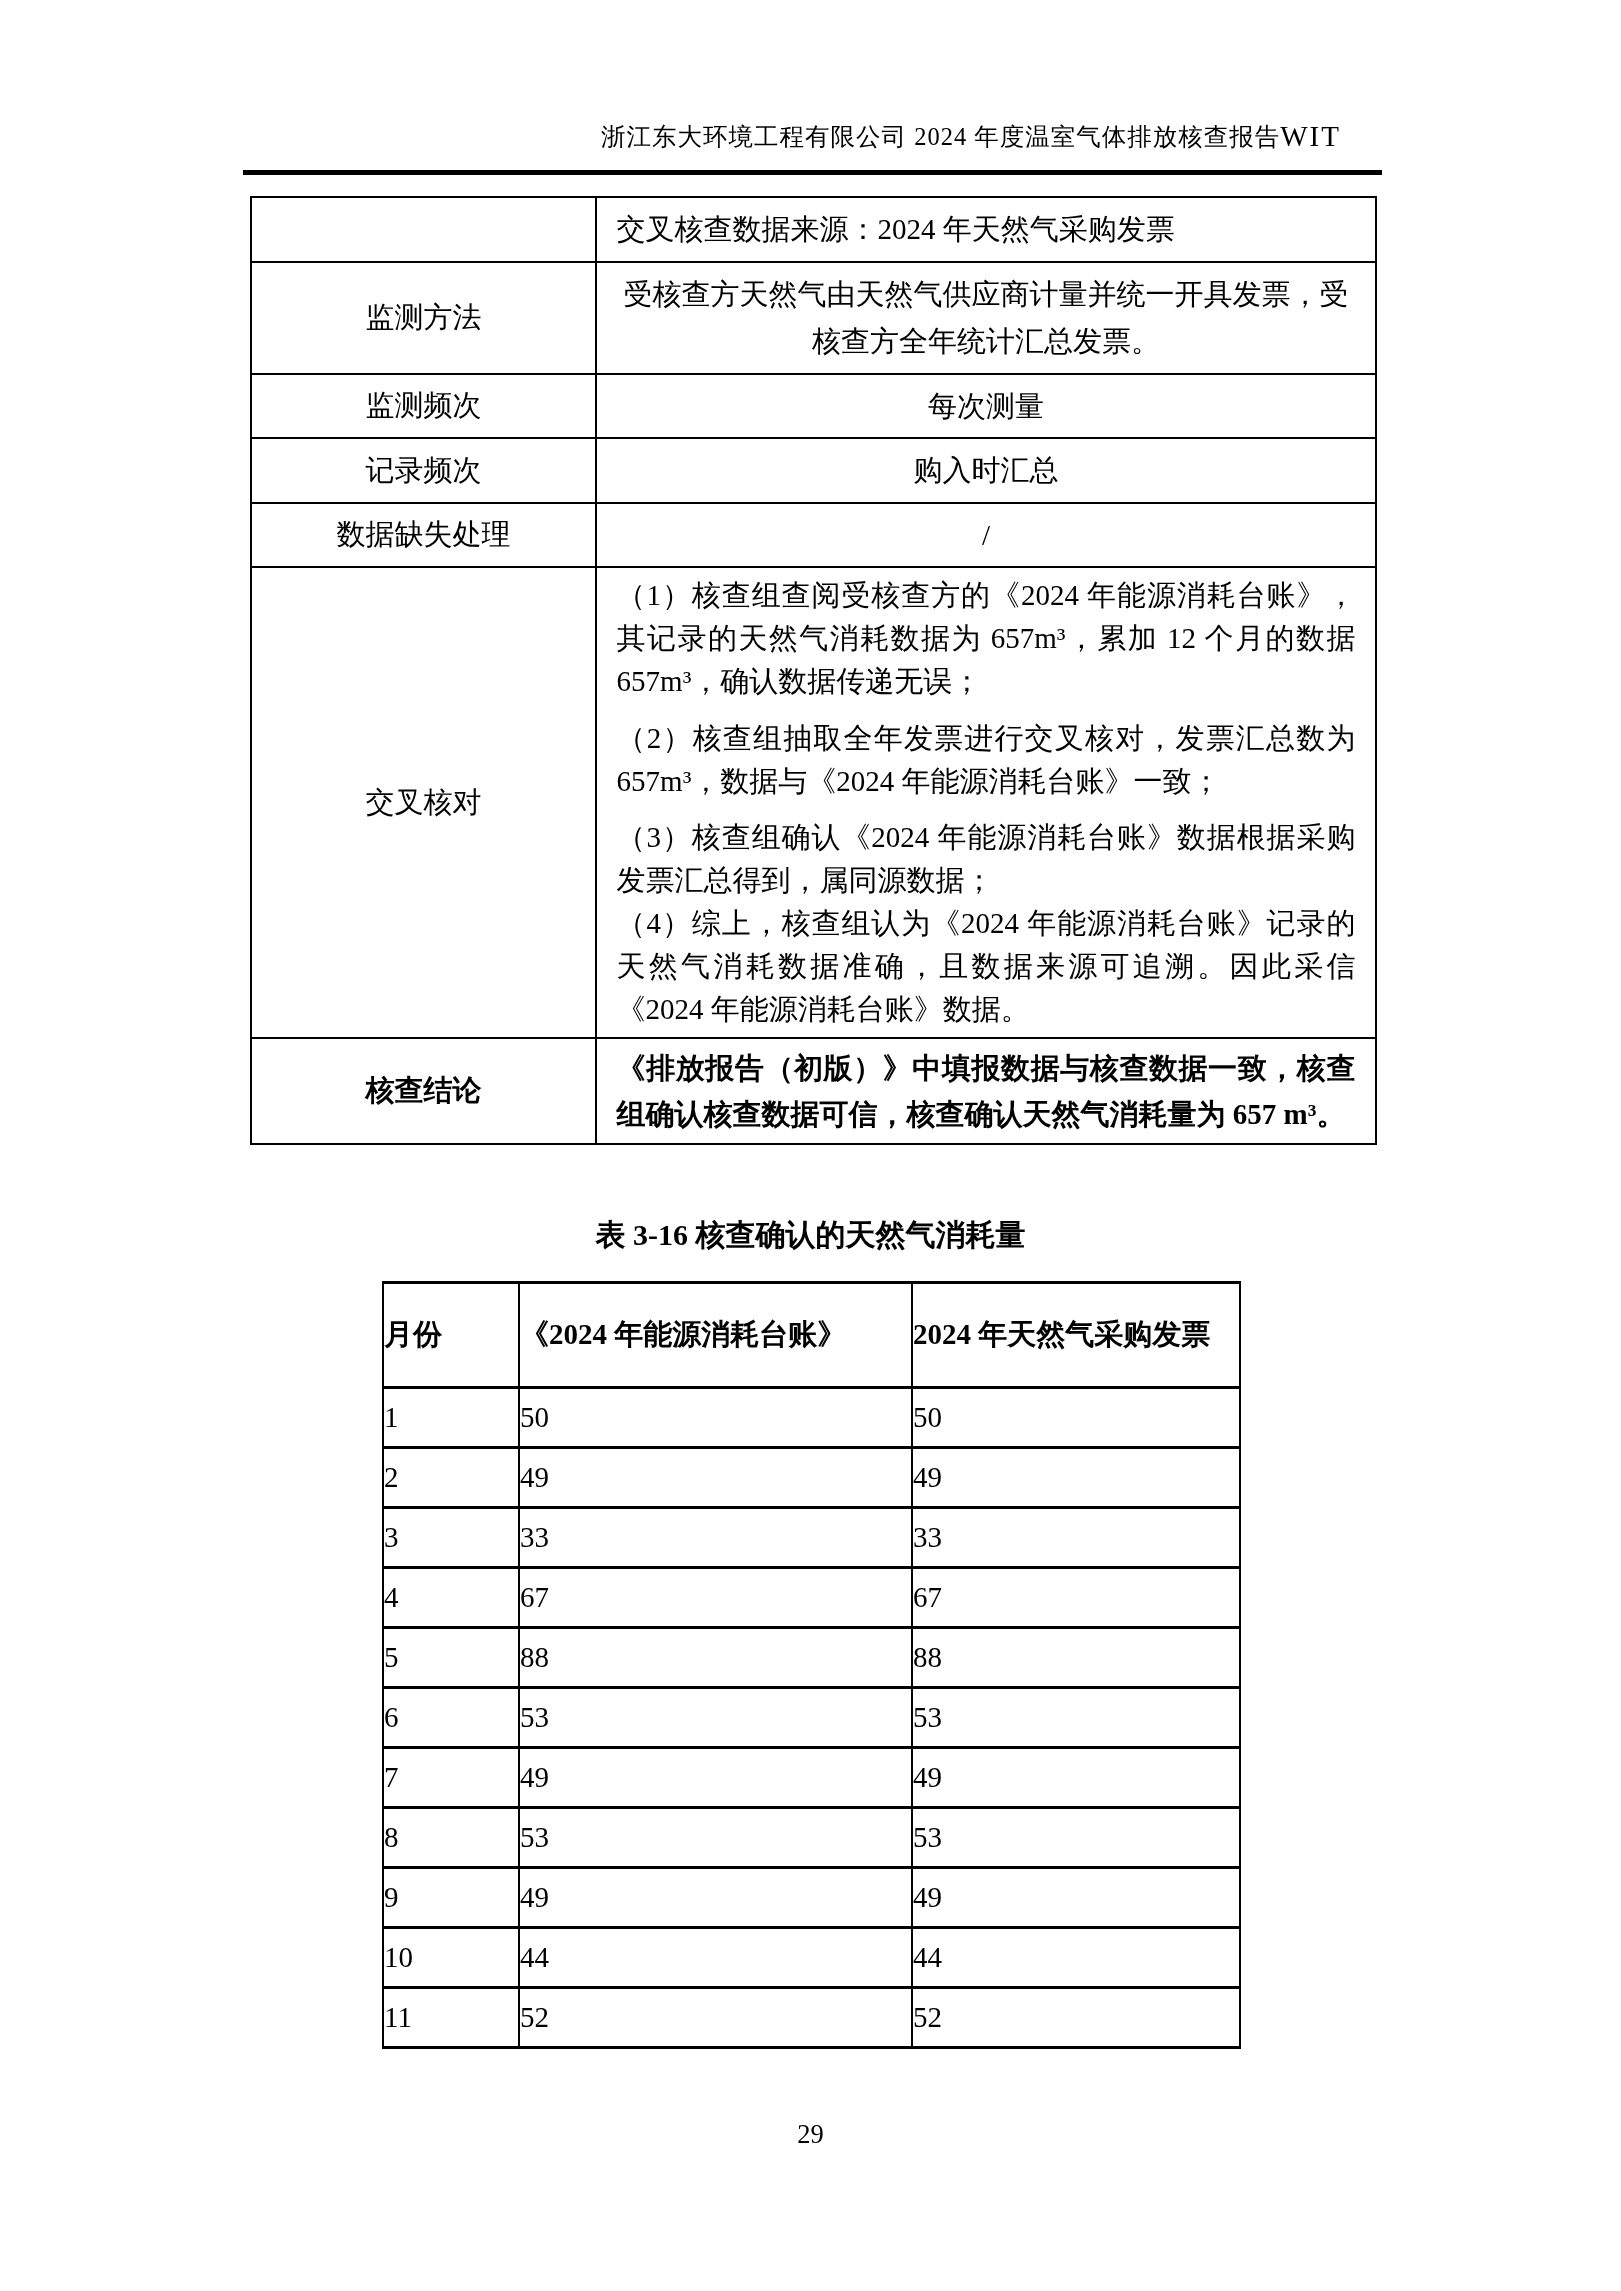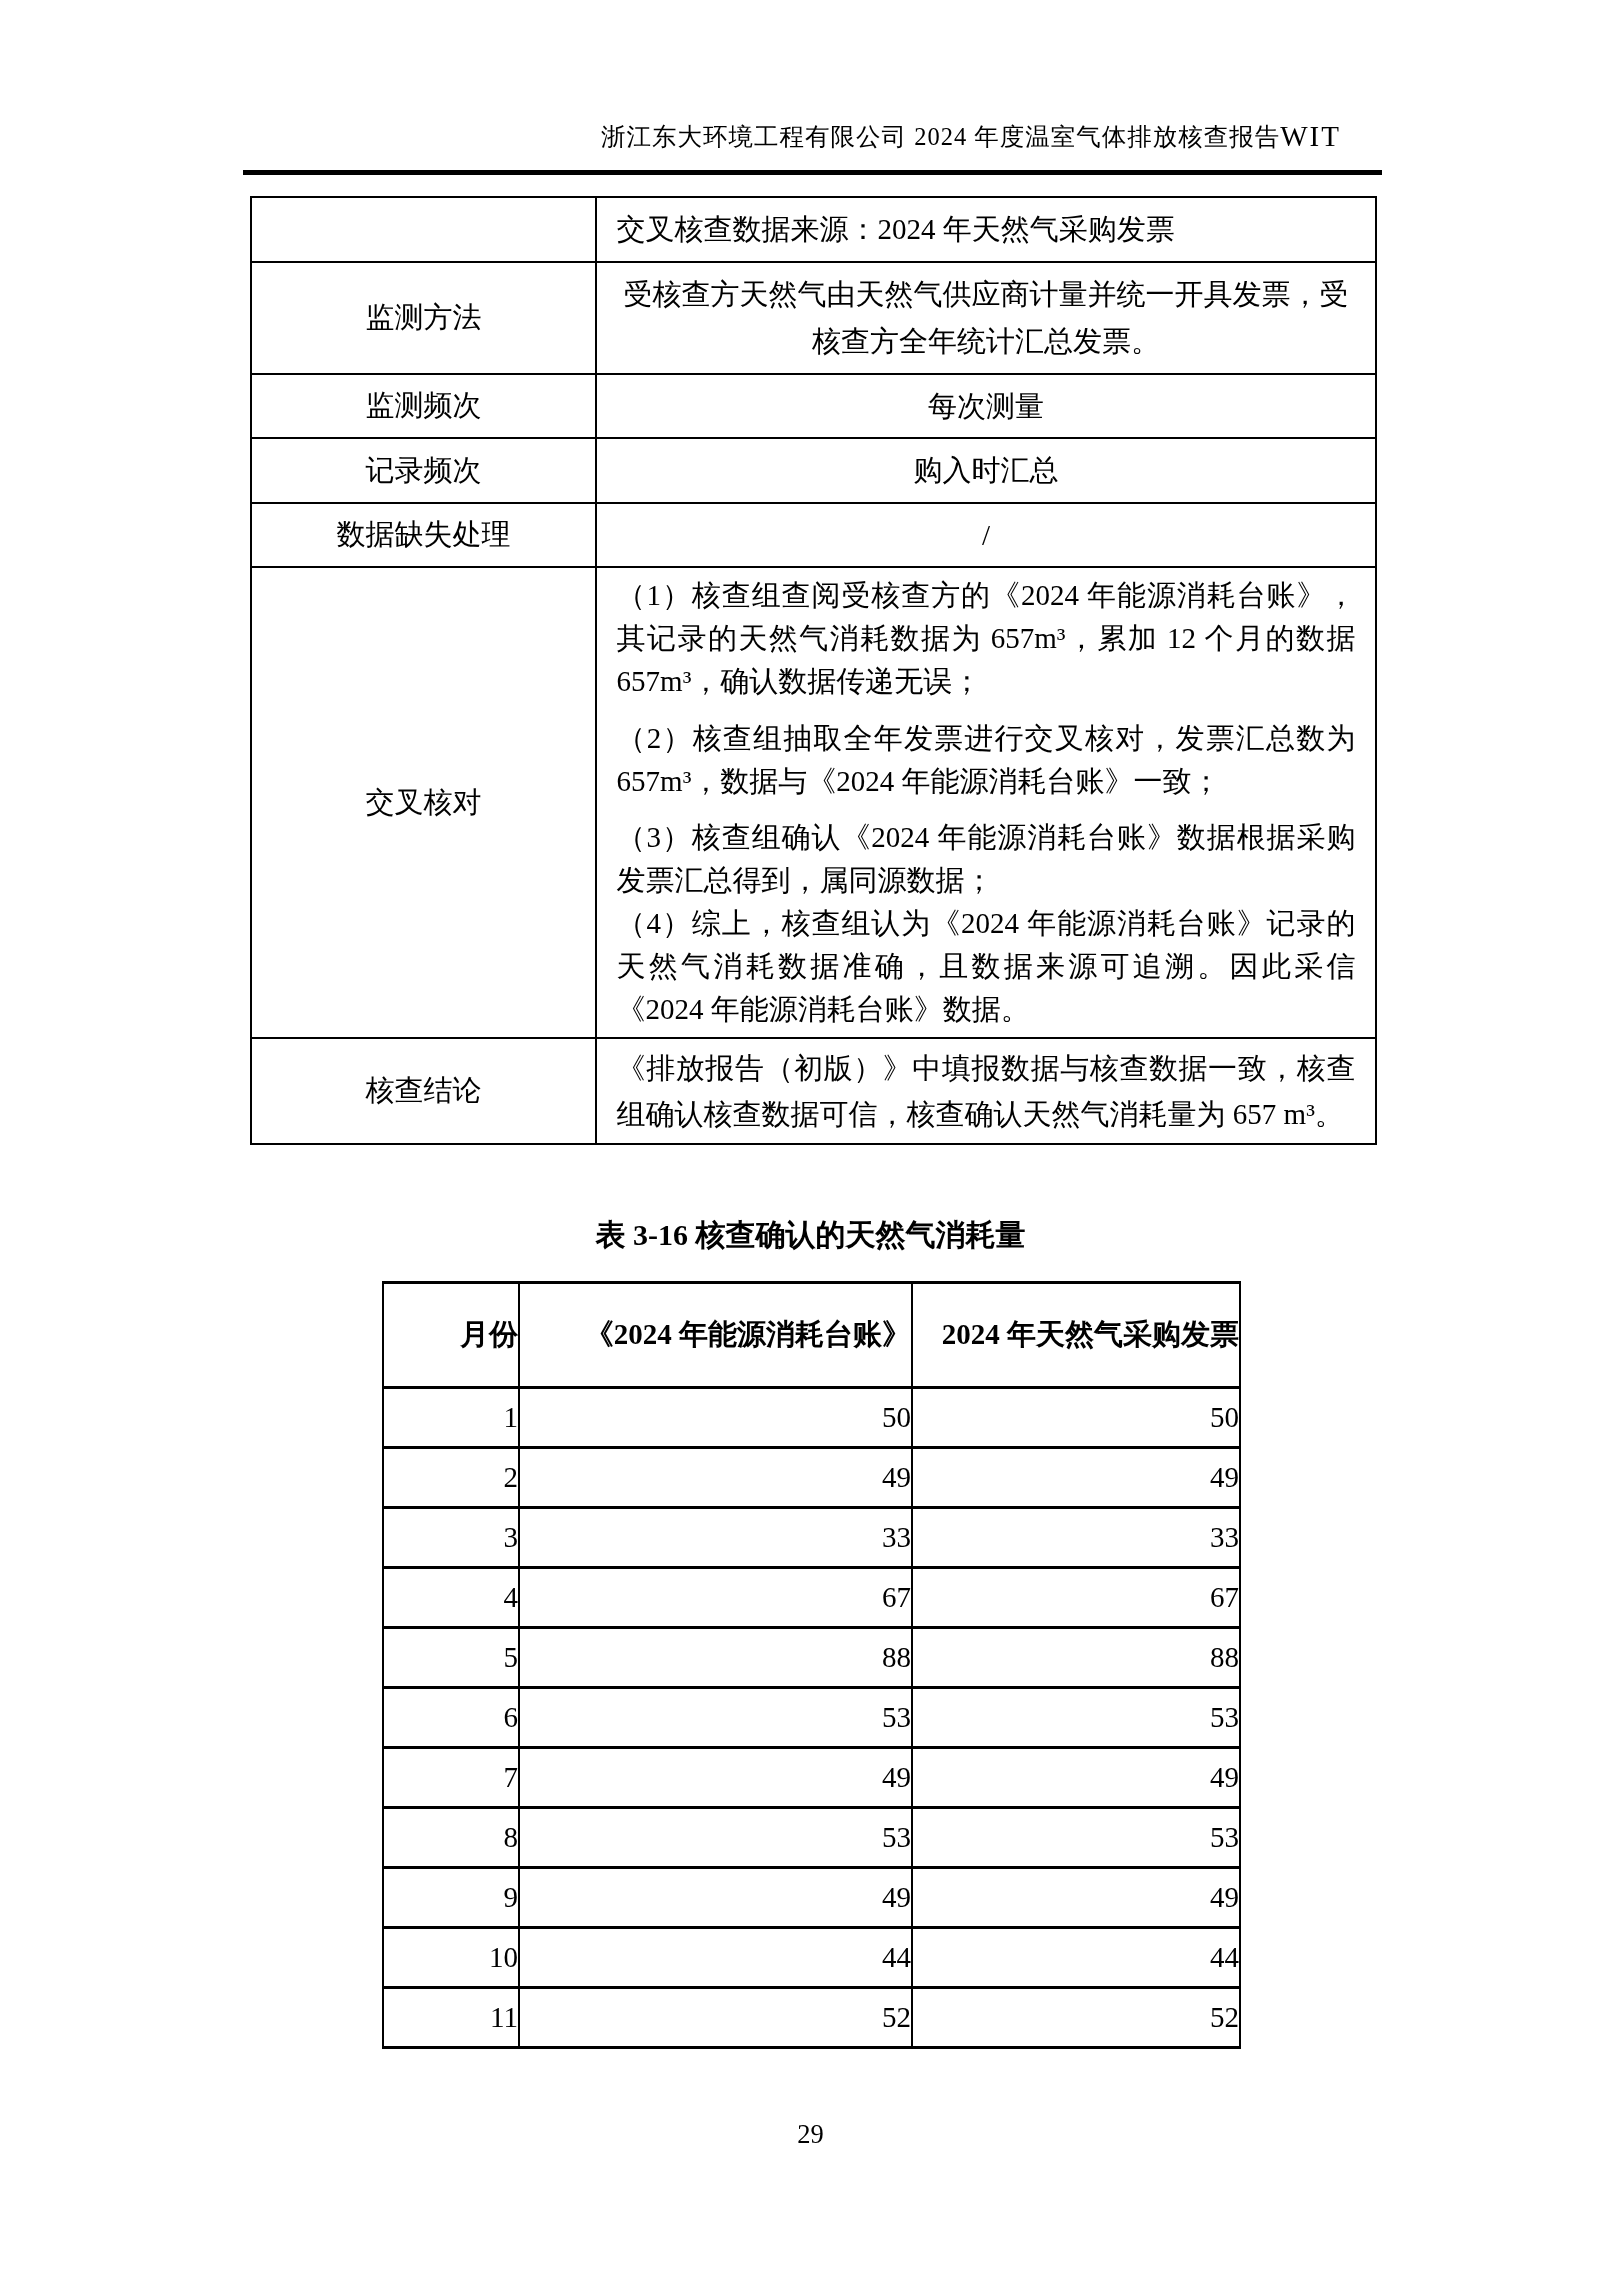--- a/index.html
+++ b/index.html
@@ -56,21 +56,21 @@
   .t1 td.value { text-align: center; padding: 5.9px 19.6px; line-height: 47px; }
   .t1 td.value.left { text-align: left; }
   .t1 td.value.justify { text-align: justify; line-height: 43px; }
   .t1 tr.r1 { height: 65px; }
   .t1 tr.r2 { height: 112px; }
   .t1 tr.r3 { height: 64px; }
   .t1 tr.r4 { height: 65px; }
   .t1 tr.r5 { height: 65px; }
   .t1 tr.r6 { height: 64px; }
   .t1 tr.r7 { height: 461px; }
-  .t1 tr.r8 { height: 106px; }
+  .t1 tr.r8 { height: 106px; font-weight: bold; }
   .para { line-height: 43px; text-align: justify; }
   .para.gap { margin-bottom: 13.7px; }
   .t1 td.value.justify.concl { line-height: 46px; }
 
   
   .t2-title {
     position: absolute;
     top: 1215px;
     left: 0;
     width: 100%;
@@ -83,21 +83,21 @@
     left: 382px;
     top: 1281px;
     width: 859px;
     border: 2.9px solid #000;
   }
   .t2 th, .t2 td {
     border-top: 3.9px solid #000;
     border-bottom: 3.9px solid #000;
     border-left: 2.9px solid #000;
     border-right: 2.9px solid #000;
-    text-align: right;
+    text-align: left;
     vertical-align: middle;
     font-size: 29px;
   }
   .t2 th { font-weight: bold; height: 105px; }
   .t2 td { height: 60px; font-weight: normal; }
 
   
   .page-number {
     position: absolute;
     top: 2119px;

